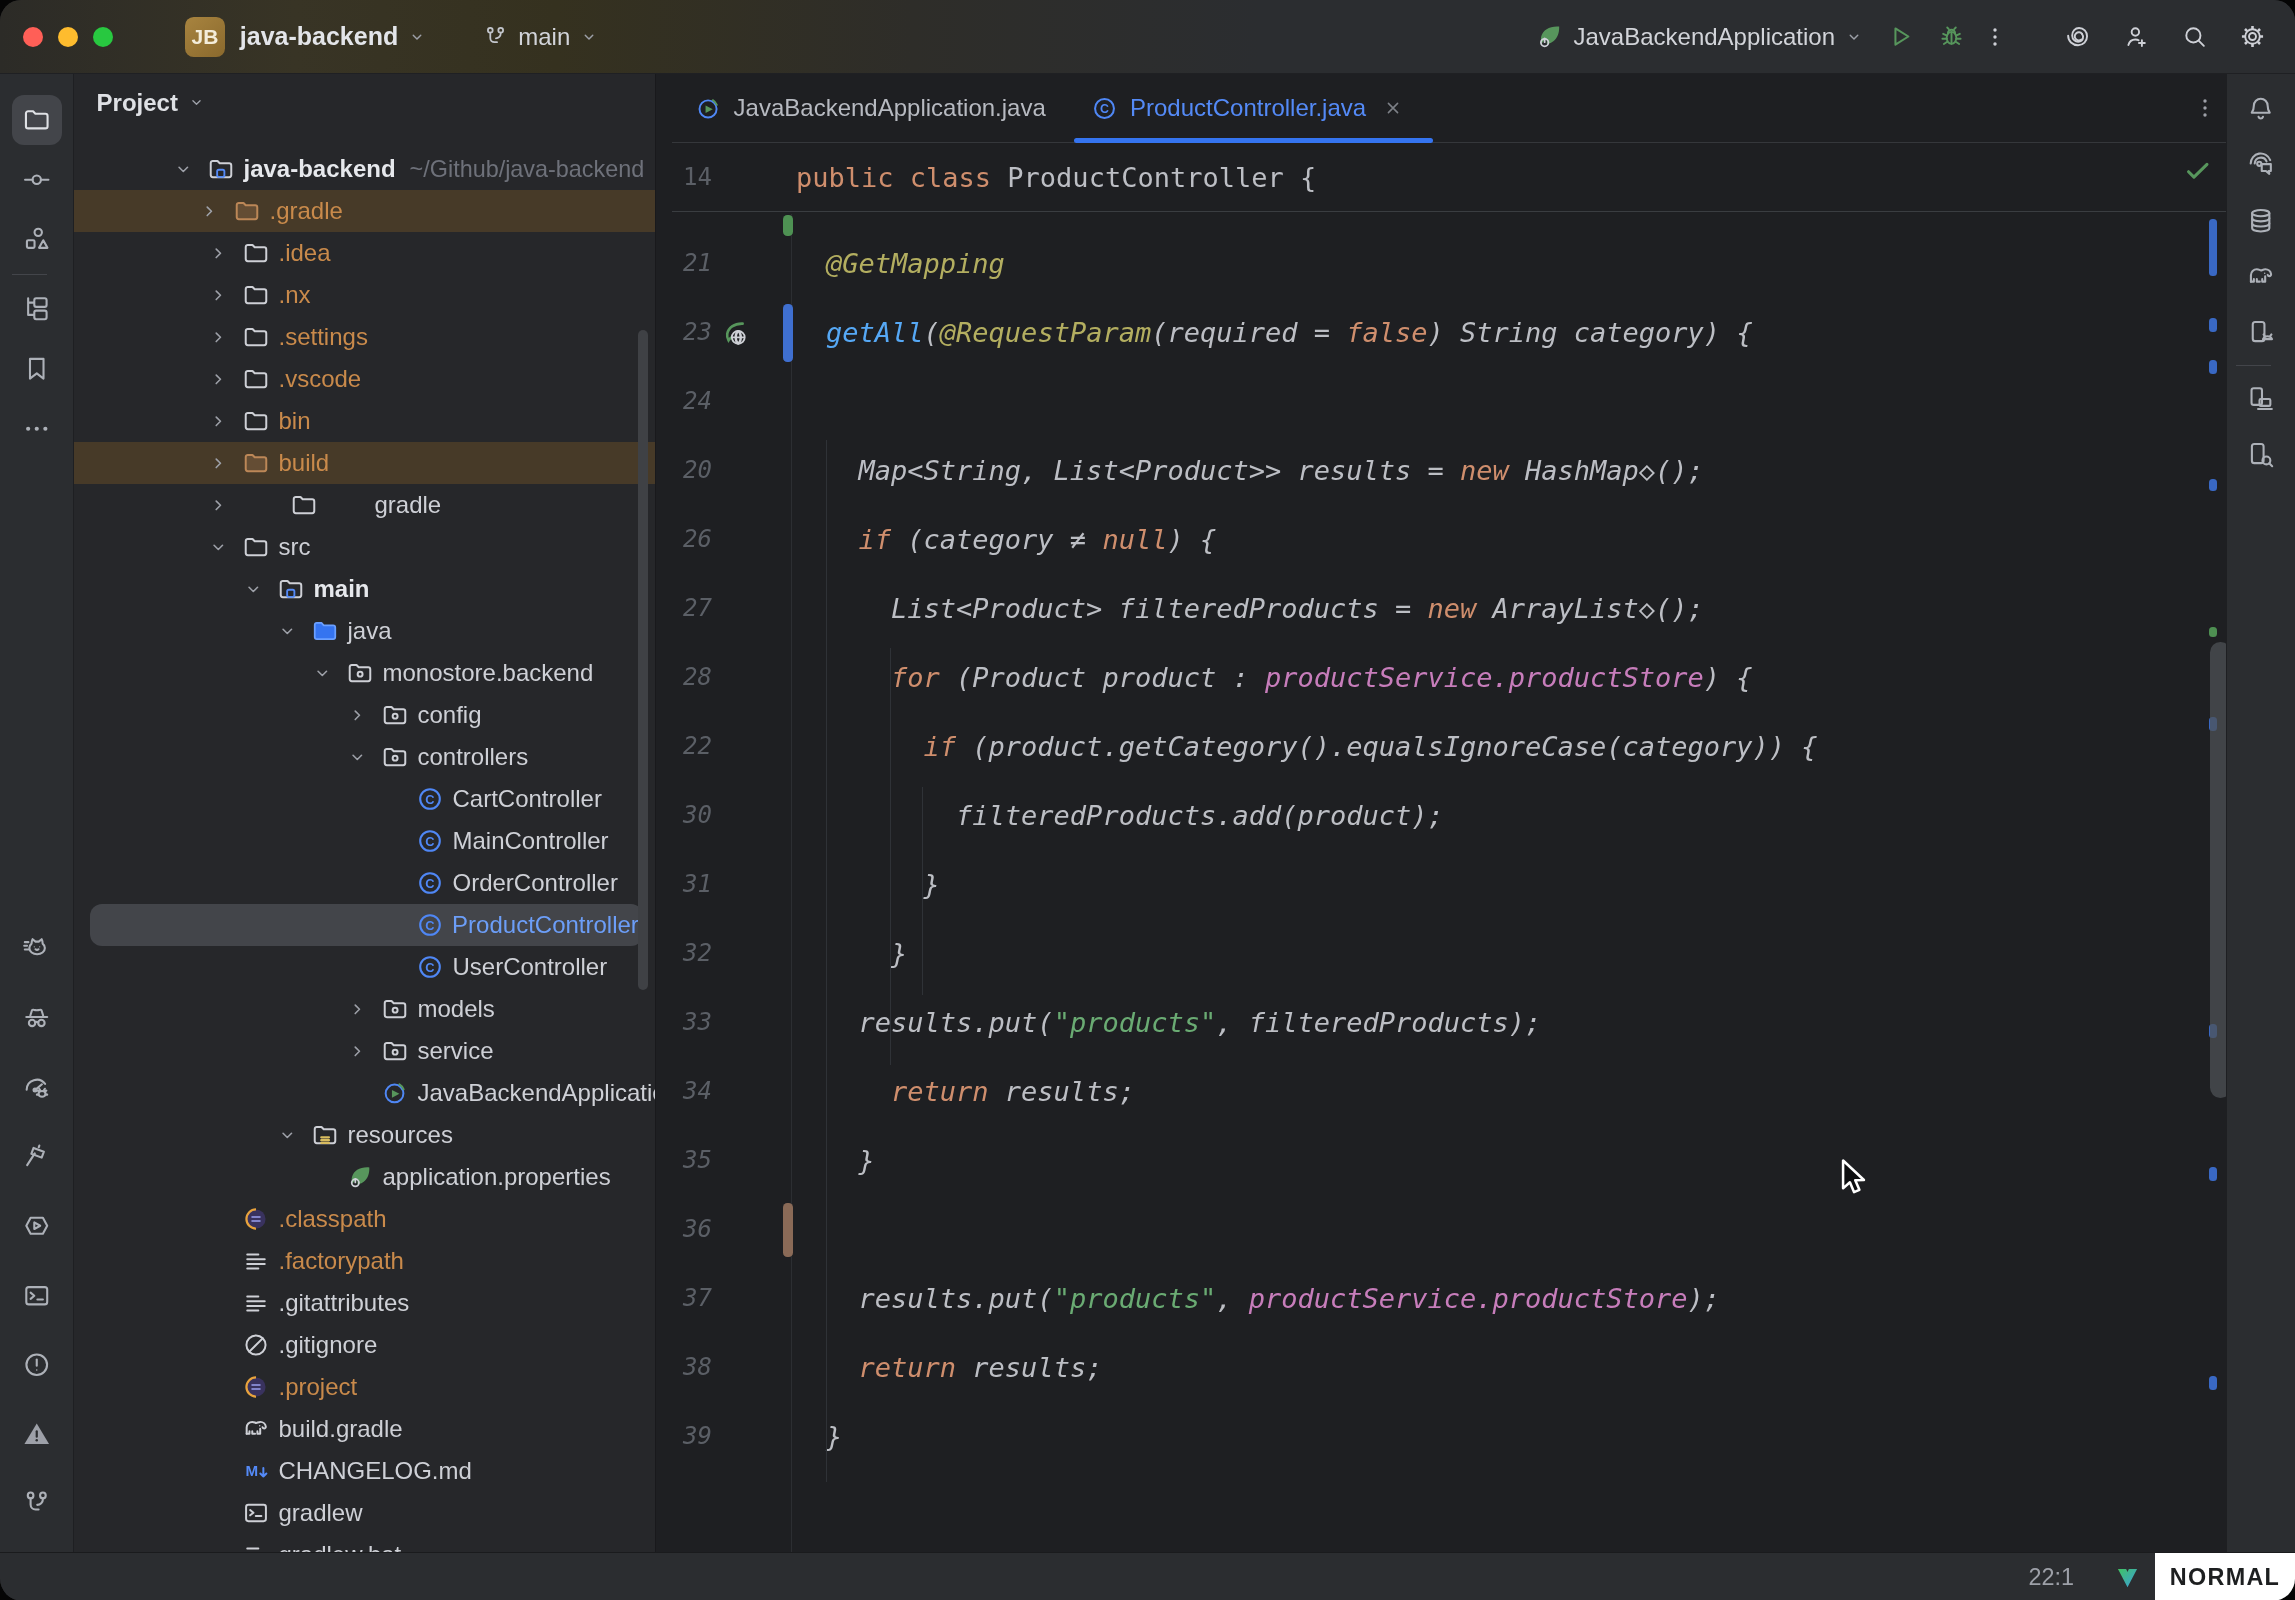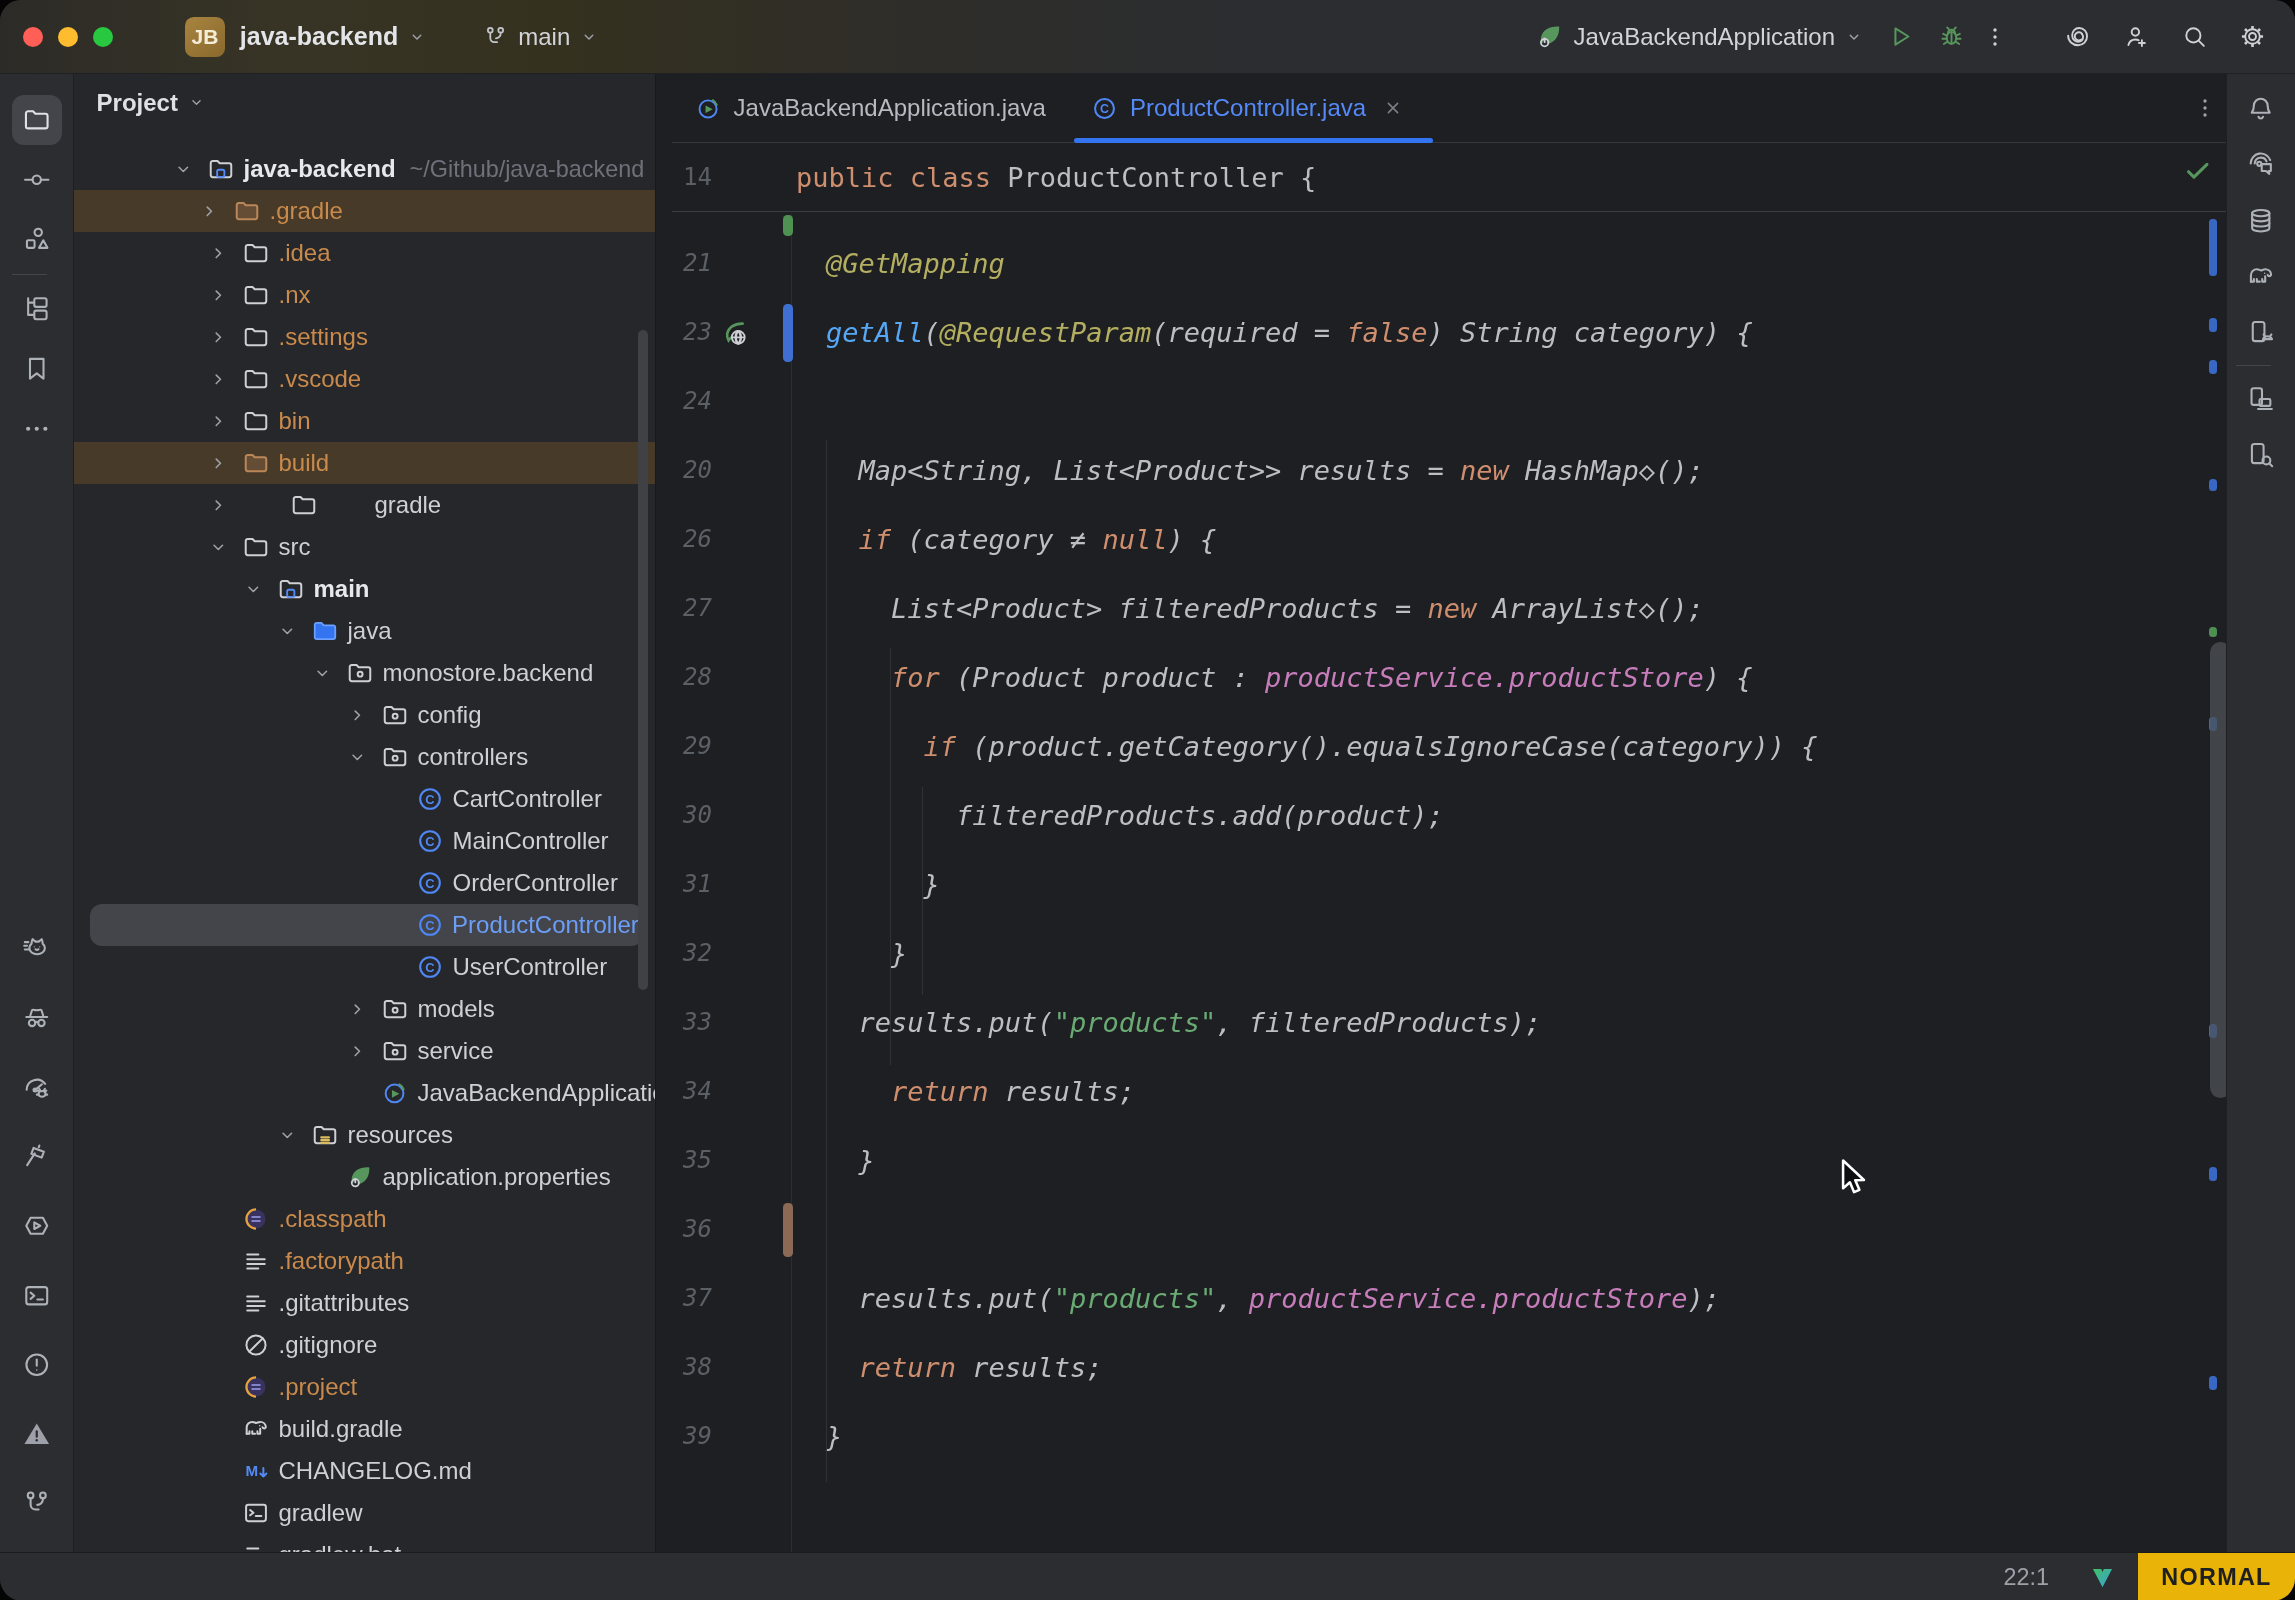--- a/index.html
+++ b/index.html
@@ -101,21 +101,21 @@
   .emark.blue{background:rgba(62,118,224,0.85);}
   .emark.green{background:#4e8f52;}
   .ed-scroll{position:absolute;right:12px;top:499px;width:21px;height:456px;border-radius:10.4px;background:rgba(78,81,86,0.75);}
 
   
   .statusbar{position:absolute;left:0;bottom:0;width:2295px;height:49px;background:#2b2d30;border-top:0.9px solid #1a1b1d;
     display:flex;align-items:center;}
   .sb-right{margin-left:auto;display:flex;align-items:center;height:100%;}
   .sb-pos{font-size:23.4px;color:#9da0a8;}
   .sb-vim{width:27px;height:27px;margin-left:40px;}
-  .sb-mode{height:100%;width:157px;margin-left:22px;background:#eab308;color:#1d1f20;font-size:23.4px;font-weight:bold;
+  .sb-mode{height:100%;width:140px;margin-left:14px;background:#ffffff;color:#1d1f20;font-size:23.4px;font-weight:bold;
     letter-spacing:1.3px;display:flex;align-items:center;justify-content:center;}
 
   .mouse-cursor{position:absolute;left:1839px;top:1158px;width:36px;height:43px;pointer-events:none;}
 </style>
 </head>
 <body>
 
 <div class="window">
 
   <div class="titlebar">
@@ -850,21 +850,21 @@
           </div>
           <div class="crow">
             <span class="cnum">27</span>
             <pre class="ctext">        <span class="t-pl">List&lt;Product&gt; filteredProducts = </span><span class="t-kw">new</span><span class="t-pl"> ArrayList◇();</span></pre>
           </div>
           <div class="crow">
             <span class="cnum">28</span>
             <pre class="ctext">        <span class="t-kw">for</span><span class="t-pl"> (Product product : </span><span class="t-fld">productService.productStore</span><span class="t-pl">) {</span></pre>
           </div>
           <div class="crow">
-            <span class="cnum">29</span>
+            <span class="cnum">22</span>
             <pre class="ctext">          <span class="t-kw">if</span><span class="t-pl"> (product.getCategory().equalsIgnoreCase(category)) {</span></pre>
           </div>
           <div class="crow">
             <span class="cnum">30</span>
             <pre class="ctext">            <span class="t-pl">filteredProducts.add(product);</span></pre>
           </div>
           <div class="crow">
             <span class="cnum">31</span>
             <pre class="ctext">          <span class="t-pl">}</span></pre>
           </div>

